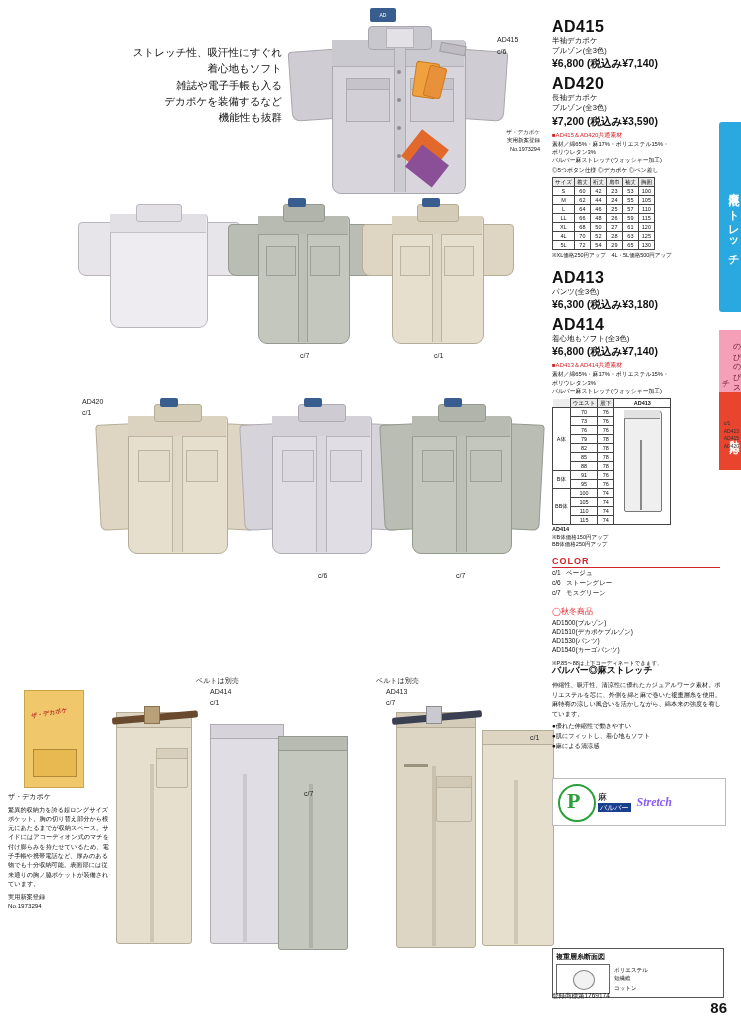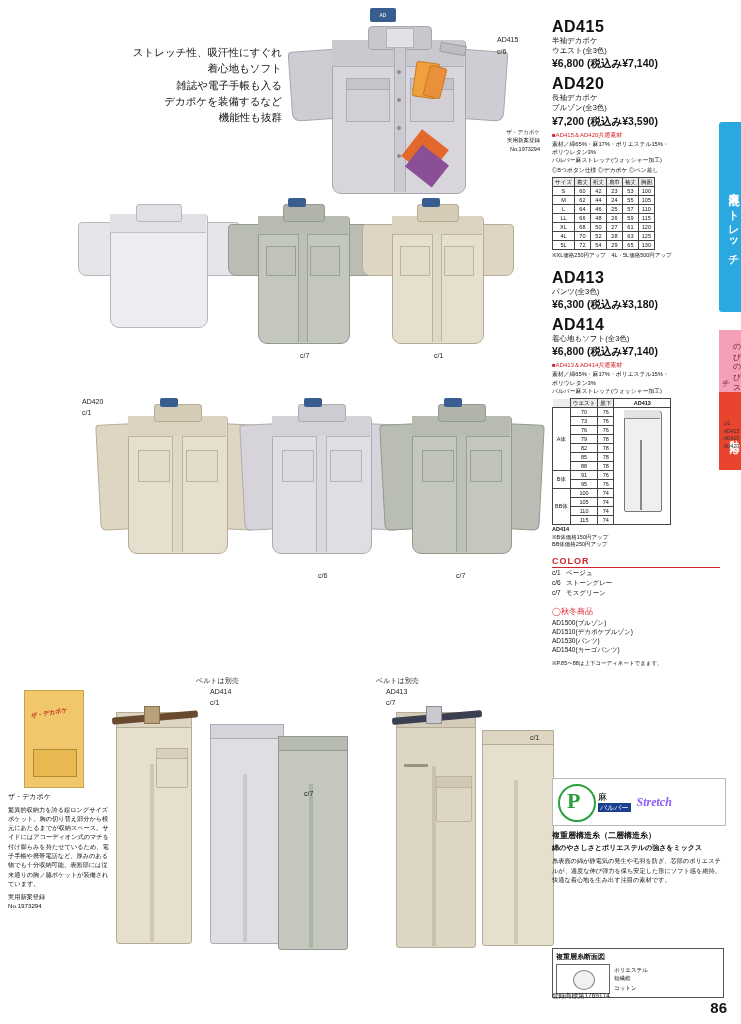--- a/index.html
+++ b/index.html
@@ -284,21 +284,21 @@
     <div class="abs" style="left:4px; top:10px; width:70px; height:214px; background:#e6dfce; border:1px solid #b6ad98; border-radius:6px 6px 3px 3px;"></div>
     <div class="abs" style="left:36px; top:60px; width:4px; height:164px; background:#cfc7b4;"></div>
     <div class="abs" style="left:4px; top:10px; width:70px; height:13px; background:#ddd5c2; border:1px solid #b6ad98;"></div>
   </div>
   <div class="code" style="left:530px; top:734px;">c/1</div>
 
   <div id="right-col">
 
     <div class="prod-code">AD415</div>
     <div class="prod-name" style="white-space:pre-line;">半袖デカポケ
-ウエスト(全3色)</div>
+ブルゾン(全3色)</div>
     <div class="price">¥6,800 (税込み¥7,140)</div>
 
     <div class="prod-code" style="margin-top:4px;">AD420</div>
     <div class="prod-name" style="white-space:pre-line;">長袖デカポケ
 ブルゾン(全3色)</div>
     <div class="price">¥7,200 (税込み¥3,590)</div>
     <div class="note-red" style="margin-top:2px;">■AD415＆AD420共通素材</div>
     <div class="spec" style="white-space:pre-line;">素材／綿65%・麻17%・ポリエステル15%・
 ポリウレタン3%
 バルバー麻ストレッチ(ウォッシャー加工)</div>
@@ -478,38 +478,42 @@
     </div>
 
     <div class="sm b red" style="margin-top:8px;">◯秋冬商品</div>
     <div class="xs" style="margin-top:2px;">AD1500(ブルゾン)</div>
     <div class="xs">AD1510(デカポケブルゾン)</div>
     <div class="xs">AD1530(パンツ)</div>
     <div class="xs">AD1540(カーゴパンツ)</div>
     <div class="tiny" style="margin-top:4px;">※P.85〜88は上下コーディネートできます。</div>
   </div>
 
+  <div id="balber">
+    <div class="bal-title">バルバー◎麻ストレッチ</div>
+    <div class="bal-body">伸縮性、吸汗性、清涼性に優れたカジュアルワーク素材。ポリエステルを芯に、外側を綿と麻で巻いた複重層糸を使用。麻特有の涼しい風合いを活かしながら、綿本来の強度を有しています。</div>
+    <div class="bal-bullets">
+      <div>●優れた伸縮性で動きやすい</div>
+      <div>●肌にフィットし、着心地もソフト</div>
+      <div>●麻による清涼感</div>
+    </div>
+  </div>
 
   <div id="logo-strip">
     <div id="logo-p">
       <div class="circle"></div>
       <div class="pchar">P</div>
     </div>
     <div id="logo-text" style="margin-left:2px;">
       <div style="font-size:9px;">麻</div>
       <div style="background:#1a3f8f;color:#fff;padding:0 2px;">バルバー</div>
     </div>
     <div id="logo-stretch" style="margin-left:6px;">Stretch</div>
   </div>
 
-  <div id="layer-block">
-    <div class="h">複重層構造糸（二層構造糸）</div>
-    <div class="h" style="font-size:7px; margin-top:2px;">綿のやさしさとポリエステルの強さをミックス</div>
-    <div class="bd">糸表面の綿が静電気の発生や毛羽を防ぎ、芯部のポリエステルが、適度な伸び弾力を保ち安定した形にソフト感を維持。快適な着心地を生み出す注目の素材です。</div>
-  </div>
 
   <div id="sect-box">
     <div class="cap">複重層糸断面図</div>
     <div id="sect-inner">
       <div id="yarn-fig">
         <div class="core"></div>
       </div>
       <div id="yarn-leg">
         <div style="white-space:pre-line;">ポリエステル
 短繊維</div>

